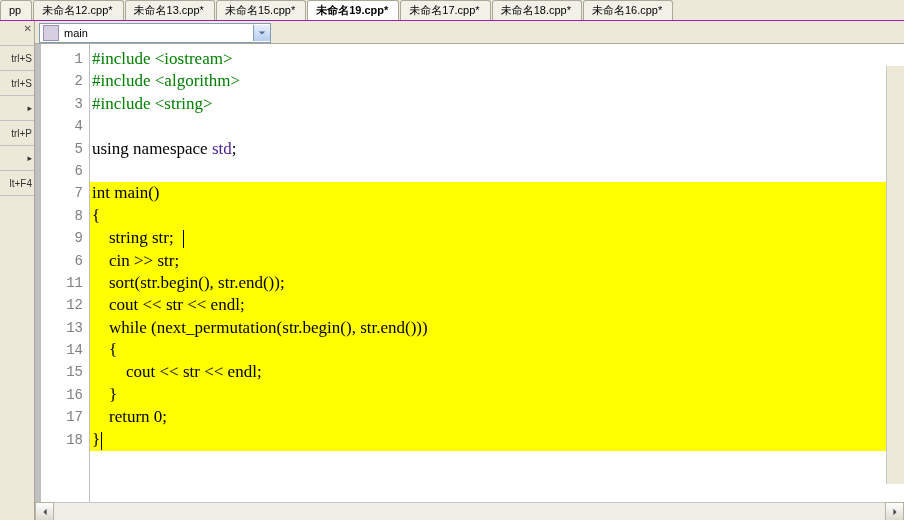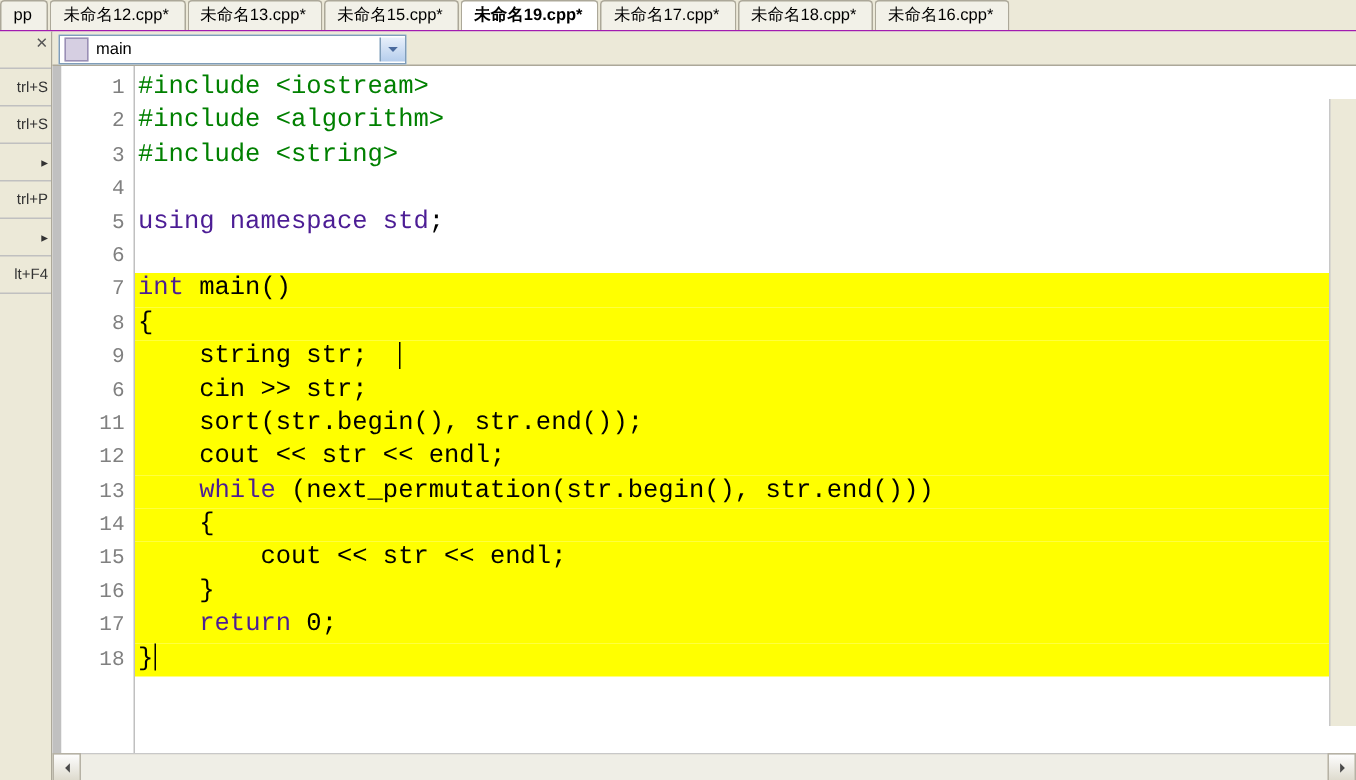--- a/index.html
+++ b/index.html
@@ -16,25 +16,25 @@
 .combo-row{height:22px;display:flex;align-items:flex-end;border-bottom:1px solid #aca899;background:#ece9d8;padding-left:4px}
 .combo{height:18px;border:1px solid #7f9db9;background:#fff;display:flex;align-items:center;min-width:230px;font-size:11px}
 .combo .ico{width:14px;height:14px;margin:0 3px;background:#d6cfe2;border:1px solid #9a8fb5;display:inline-block}
 .combo .txt{flex:1;padding-left:2px;font-family:"Microsoft YaHei",sans-serif}
 .combo .dd{width:16px;height:16px;background:linear-gradient(#e8f0fb,#b5cdec);border-left:1px solid #7f9db9;display:flex;align-items:center;justify-content:center}
 .combo .dd svg{width:8px;height:8px}
 .editор{flex:1;display:flex;min-height:0;background:#fff;position:relative}
 .margin-strip{width:6px;background:#c0c0c0}
 .gutter{width:48px;background:#fff;border-right:1px solid #c0c0c0;font-family:Consolas,"Courier New",monospace;font-size:14px;color:#808080;text-align:right;padding-top:4px}
 .gutter div{height:22.4px;line-height:22.4px;padding-right:6px}
-.code{flex:1;font-family:Liberation Mono, monospace;font-size:17px;line-height:22.4px;padding-top:4px;white-space:pre;overflow:hidden;position:relative}
+.code{flex:1;font-family:Liberation Serif, serif;font-size:17px;line-height:22.4px;padding-top:4px;white-space:pre;overflow:hidden;position:relative}
 .line{height:22.4px;padding-left:2px}
 .hl{background:#ffff00}
 .kw-inc{color:#008000}
-.kw-red{color:#4c1d95}
+.kw-red{color:#000000}
 .kw-blue{color:#4c1d95}
 .caret{display:inline-block;width:1px;height:18px;background:#000;vertical-align:middle;margin-left:1px}
 .sb-v{position:absolute;right:0;top:22px;bottom:18px;width:17px;background:#ece9d8;border-left:1px solid #c8c8c8}
 .sb-h{height:17px;background:#ece9d8;border-top:1px solid #c8c8c8;display:flex;align-items:center}
 .sb-btn{width:17px;height:17px;background:linear-gradient(#fdfdfd,#dedbce);border:1px solid #b6b2a5;display:flex;align-items:center;justify-content:center}
 .sb-track{flex:1;height:17px;background:#efeee6}
 .sb-btn svg{width:8px;height:8px}
 </style>
 </head>
 <body>

